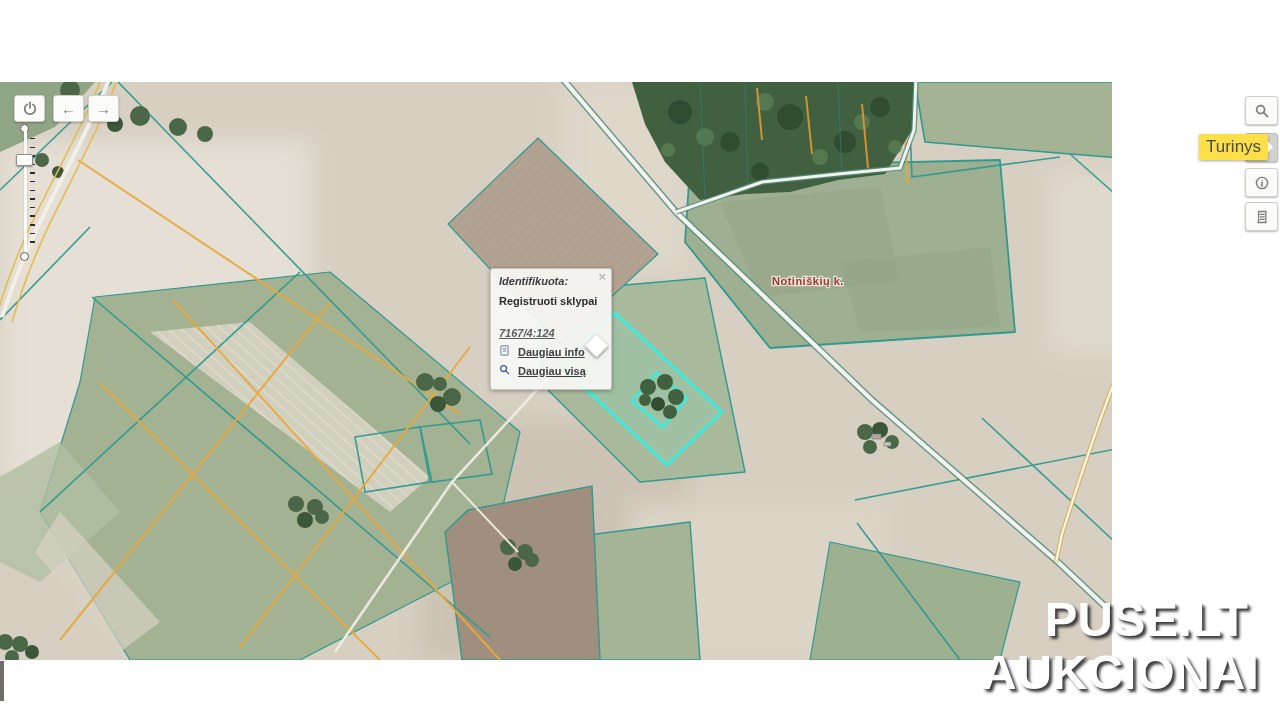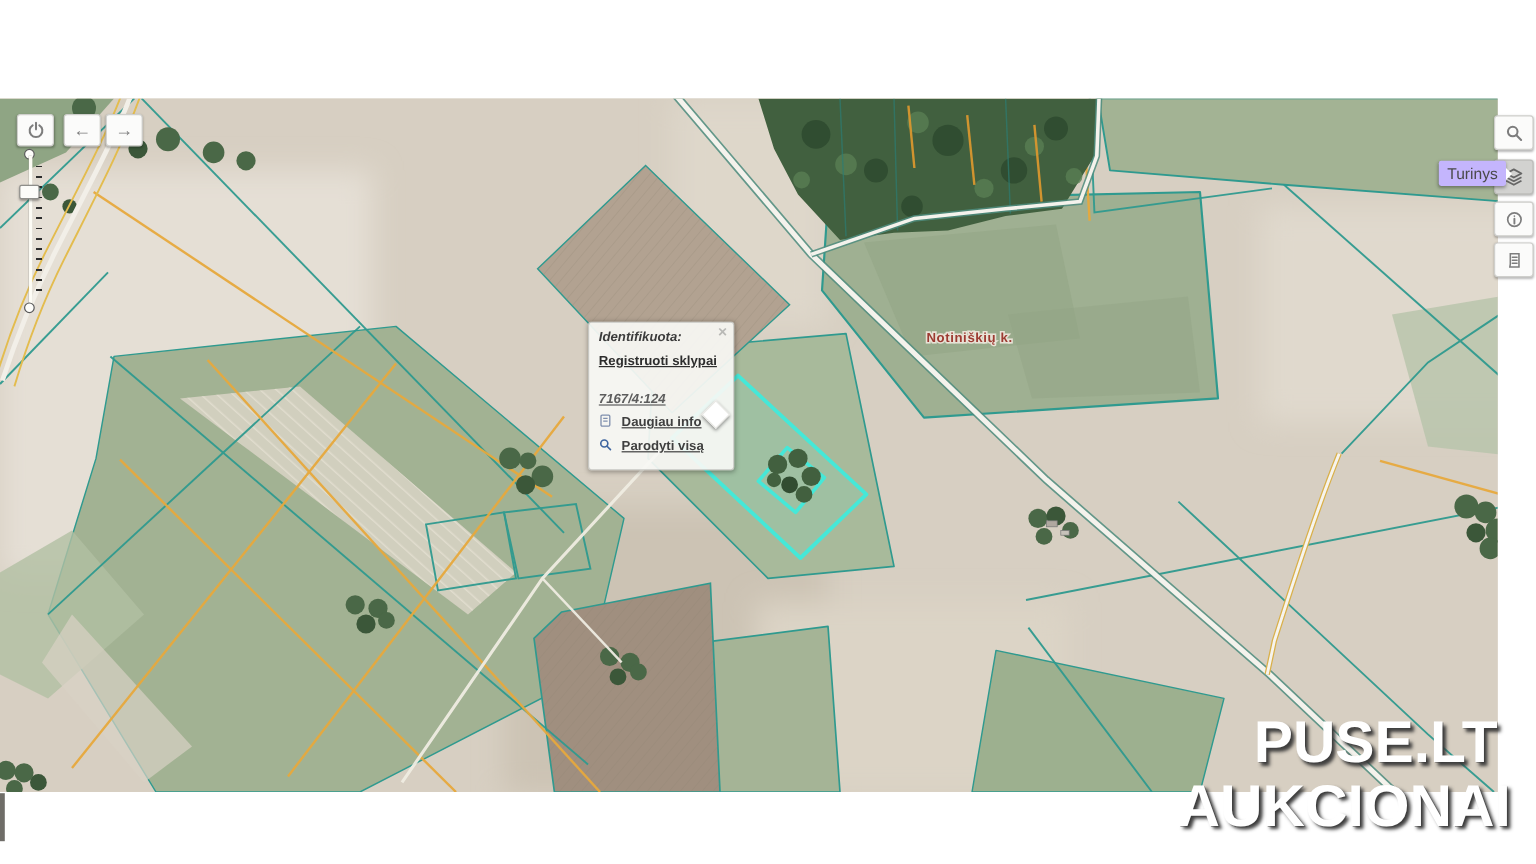--- a/index.html
+++ b/index.html
@@ -3,21 +3,21 @@
 <meta charset="utf-8">
 <style>
   html,body{margin:0;padding:0;}
   body{
     width:1280px;height:720px;position:relative;background:#ffffff;
     font-family:"Liberation Sans", sans-serif;overflow:hidden;
   }
   .top-bar{position:absolute;left:0;top:0;width:1280px;height:82px;background:#ffffff;}
   .bottom-bar{position:absolute;left:0;top:660px;width:1280px;height:60px;background:#ffffff;}
   .bottom-strip{position:absolute;left:0;top:661px;width:4px;height:40px;background:#56544e;opacity:.85;}
-  .map-viewport{position:absolute;left:0;top:82px;width:1248px;height:578px;overflow:hidden;background:#d7cfc2;}
+  .map-viewport{position:absolute;left:0;top:82px;width:1112px;height:578px;overflow:hidden;background:#d7cfc2;}
   .map-viewport svg{display:block;}
 
   
   .ui-btn{
     position:absolute;background:#fbfbfa;border:1px solid #cfcfcc;border-radius:3px;
     box-shadow:0 1px 2px rgba(0,0,0,.28);display:flex;align-items:center;justify-content:center;
     color:#7d7d7d;box-sizing:border-box;cursor:pointer;
   }
   .ui-btn svg{display:block;}
   .ui-btn.active{background:#d2d2d0;border-color:#bdbdba;}
@@ -29,39 +29,39 @@
   .zs-track{position:absolute;left:10px;top:8px;width:3px;height:124px;background:#fdfcf5;box-shadow:0 0 1px rgba(0,0,0,.45);}
   .zs-end{position:absolute;width:9px;height:9px;border-radius:50%;background:#fdfdfa;border:1px solid #5a5a5a;box-sizing:border-box;left:6px;}
   .zs-end.top{top:2px;} .zs-end.bottom{top:130px;}
   .zs-ticks{position:absolute;left:16px;top:16px;width:5px;height:112px;
     background:repeating-linear-gradient(to bottom,#2c2c2c 0 1.5px,transparent 1.5px 8.6px);}
   .zs-handle{position:absolute;left:2px;top:32px;width:15px;height:10px;background:#fcfcf9;border:1px solid #8e8e8a;
     border-radius:2px;box-shadow:0 1px 2px rgba(0,0,0,.35);cursor:pointer;}
 
   
   .tooltip{
-    position:absolute;top:134px;left:1199px;background:#c4b5fd;border-radius:2px;
-    box-shadow:0 1px 3px rgba(0,0,0,.35);padding:3px 7px;font-size:13px;color:#4a4a4a;white-space:nowrap;
+    position:absolute;top:134px;left:1199px;background:#fde047;border-radius:2px;
+    box-shadow:0 1px 3px rgba(0,0,0,.35);padding:3px 7px;font-size:17px;color:#4a4a4a;white-space:nowrap;
   }
   .tooltip:after{
     content:"";position:absolute;right:-5px;top:50%;margin-top:-5px;
     border-left:5px solid #ffffff;border-top:5px solid transparent;border-bottom:5px solid transparent;
   }
 
   
   .popup{
     position:absolute;left:490px;top:268px;width:104px;
     background:rgba(247,247,244,.93);border:1px solid rgba(175,175,170,.65);border-radius:3px;
     box-shadow:0 1px 4px rgba(0,0,0,.35);padding:6px 8px 12px 8px;font-size:11px;color:#333;
   }
   .popup .title{font-style:italic;font-weight:bold;color:#3c3c3c;}
   .popup .close{
     position:absolute;top:1px;right:5px;color:#b9b9b6;font-size:13px;font-weight:bold;cursor:pointer;line-height:14px;
   }
-  .popup .section{margin-top:8px;font-weight:bold;color:#2d2d2d;text-decoration:underline;}
+  .popup .section{margin-top:8px;font-weight:bold;color:#2d2d2d;}
   .popup .parcel-link{display:inline-block;margin-top:20px;font-style:italic;font-weight:bold;color:#5d5d5d;
     text-decoration:underline;cursor:pointer;}
   .popup .link-row{display:flex;align-items:center;gap:8px;margin-top:6px;cursor:pointer;}
   .popup .link-row:first-of-type{margin-top:9px;}
   .popup .link-label{font-weight:bold;color:#3f3f3f;text-decoration:underline;white-space:nowrap;}
 
   
   .diamond-marker{
     position:absolute;left:588px;top:337px;width:17px;height:17px;background:#ffffff;
     transform:rotate(45deg);box-shadow:1px 1px 3px rgba(0,0,0,.45);border:1px solid #e8e8e4;box-sizing:border-box;
@@ -360,20 +360,20 @@
     </span>
     <span class="link-label">Daugiau info</span>
   </div>
   <div class="link-row">
     <span>
       <svg width="11" height="11" viewBox="0 0 12 12" fill="none" stroke="#3f66a0" stroke-width="1.5" stroke-linecap="round">
         <circle cx="5" cy="5" r="3.2"></circle>
           <line x1="7.5" y1="7.5" x2="10.6" y2="10.6"></line>
       </svg>
     </span>
-    <span class="link-label">Parodyti visą</span>
+    <span class="link-label">Daugiau visą</span>
   </div>
 </div>
 
 <div class="diamond-marker"></div>
 
 <div class="wm line1">PUSE.LT</div>
 <div class="wm line2">AUKCIONAI</div>
 
 </body></html>

